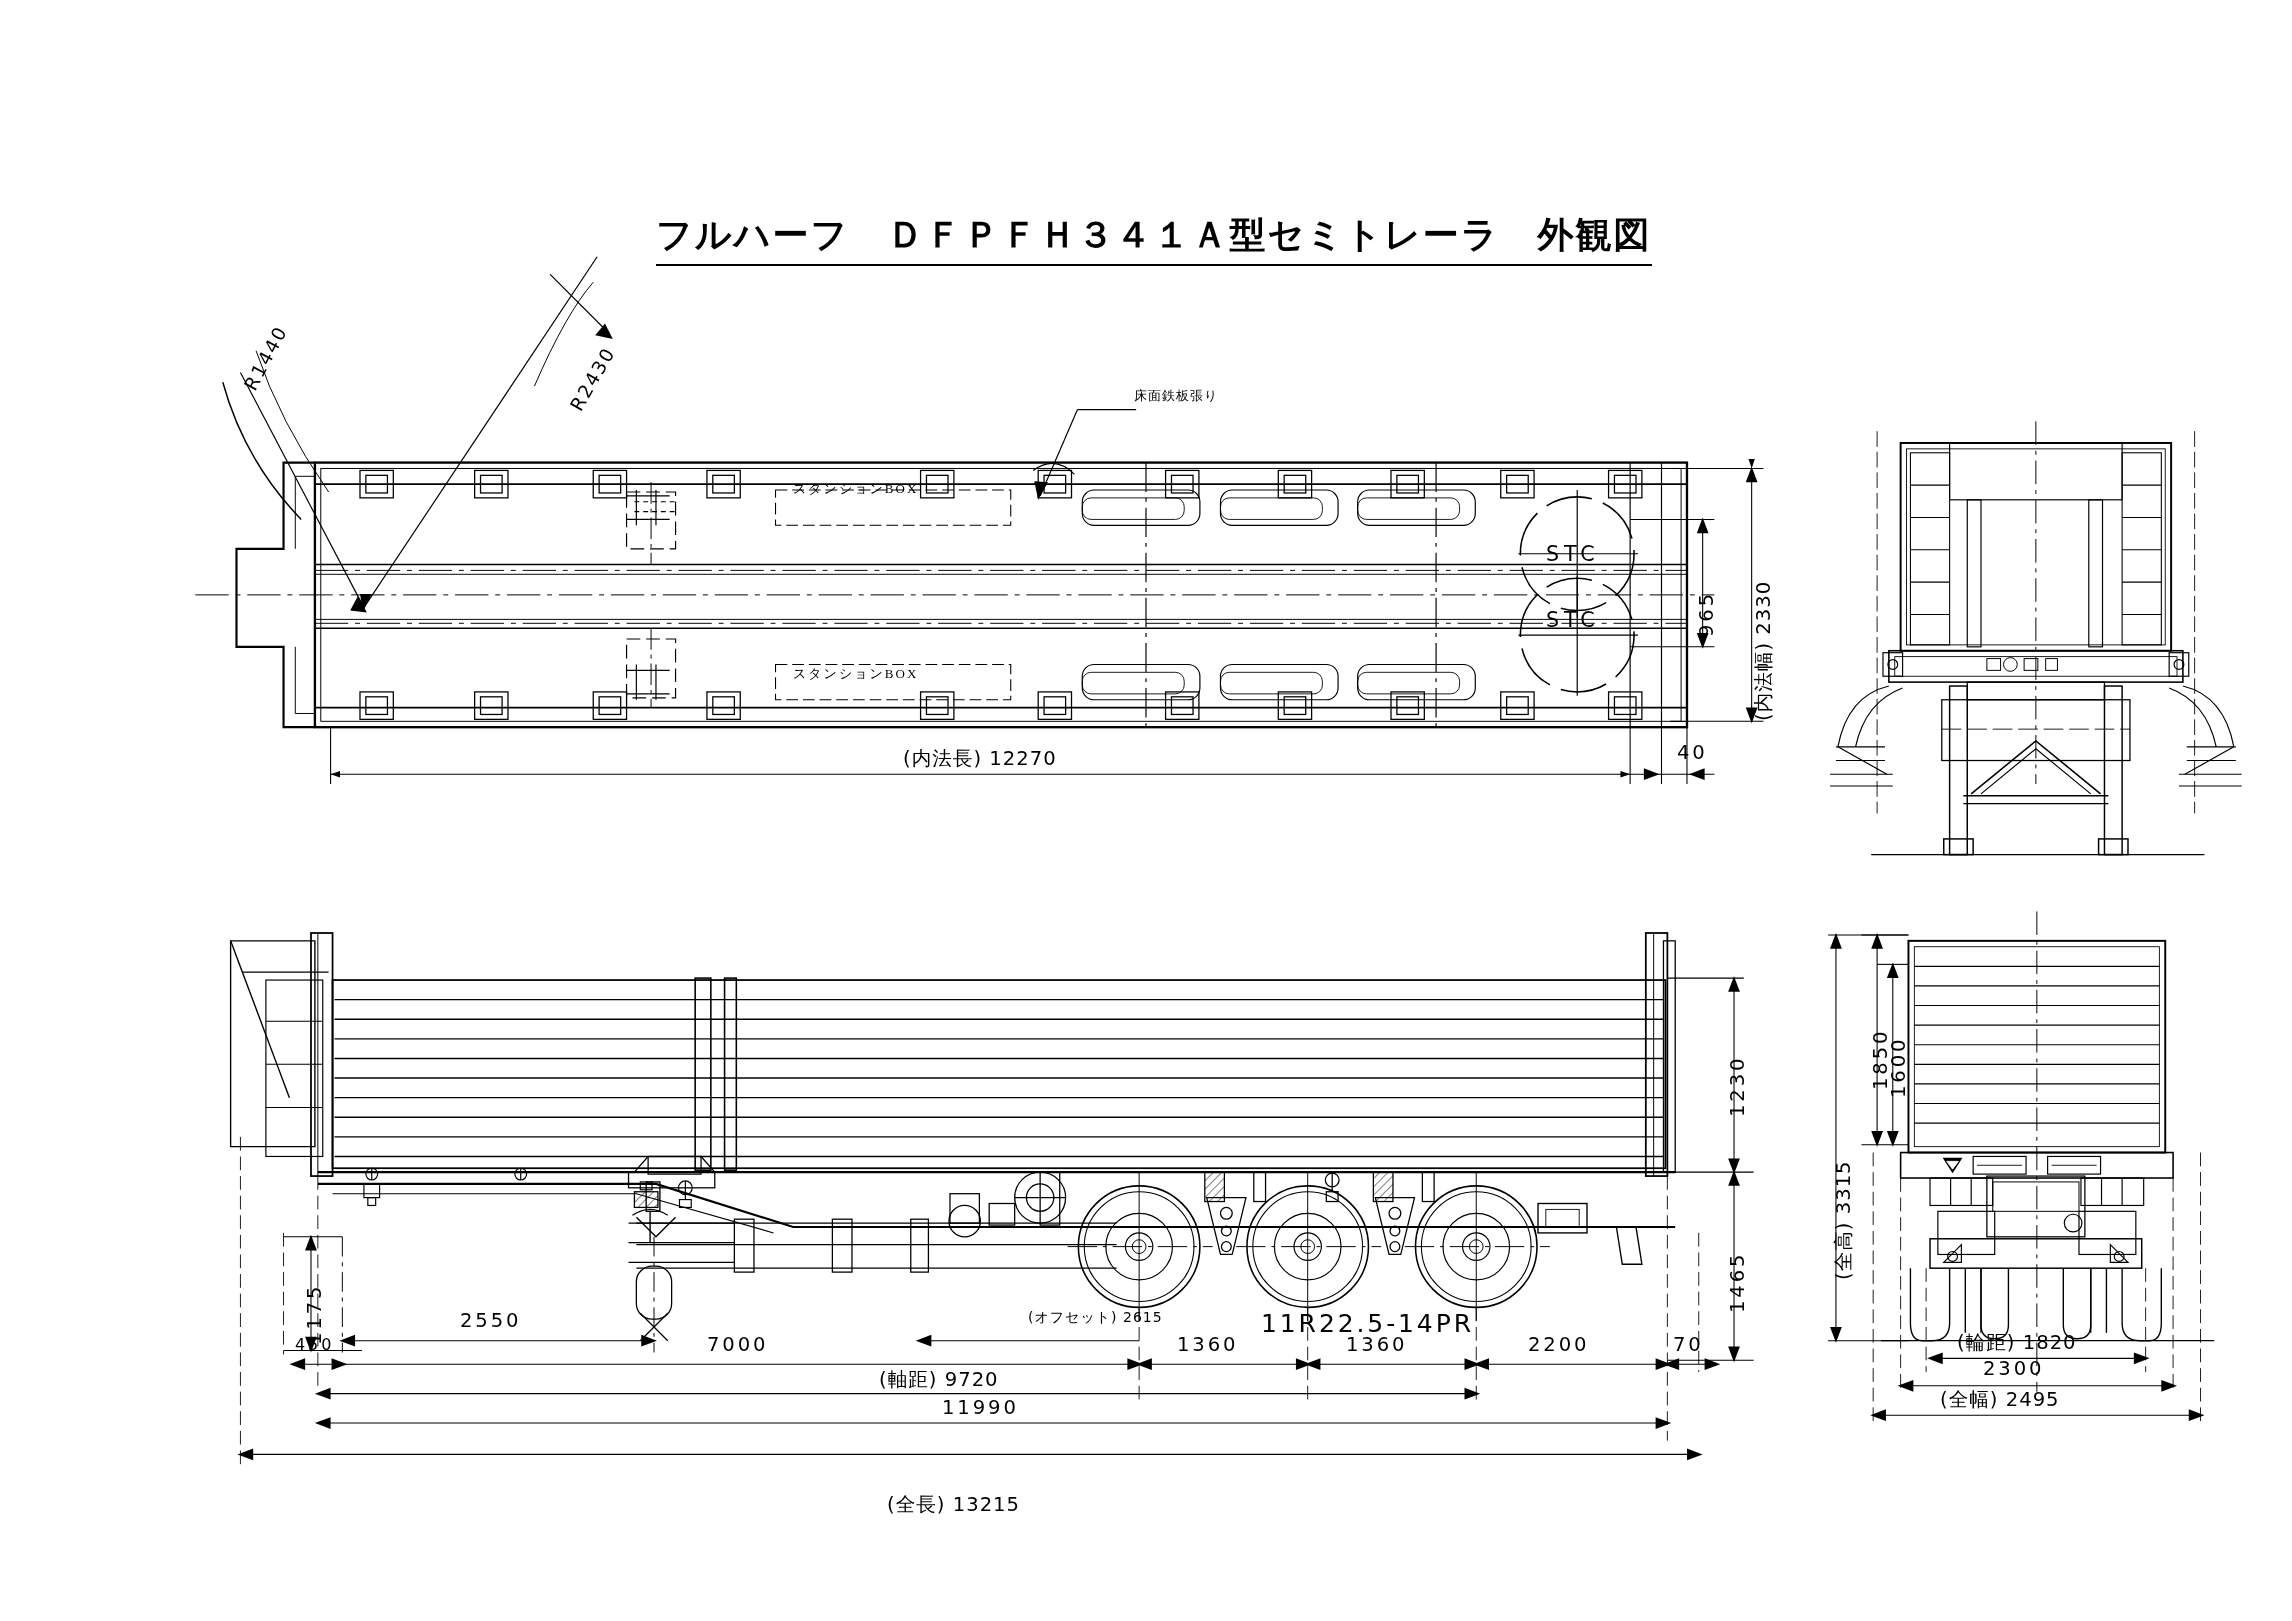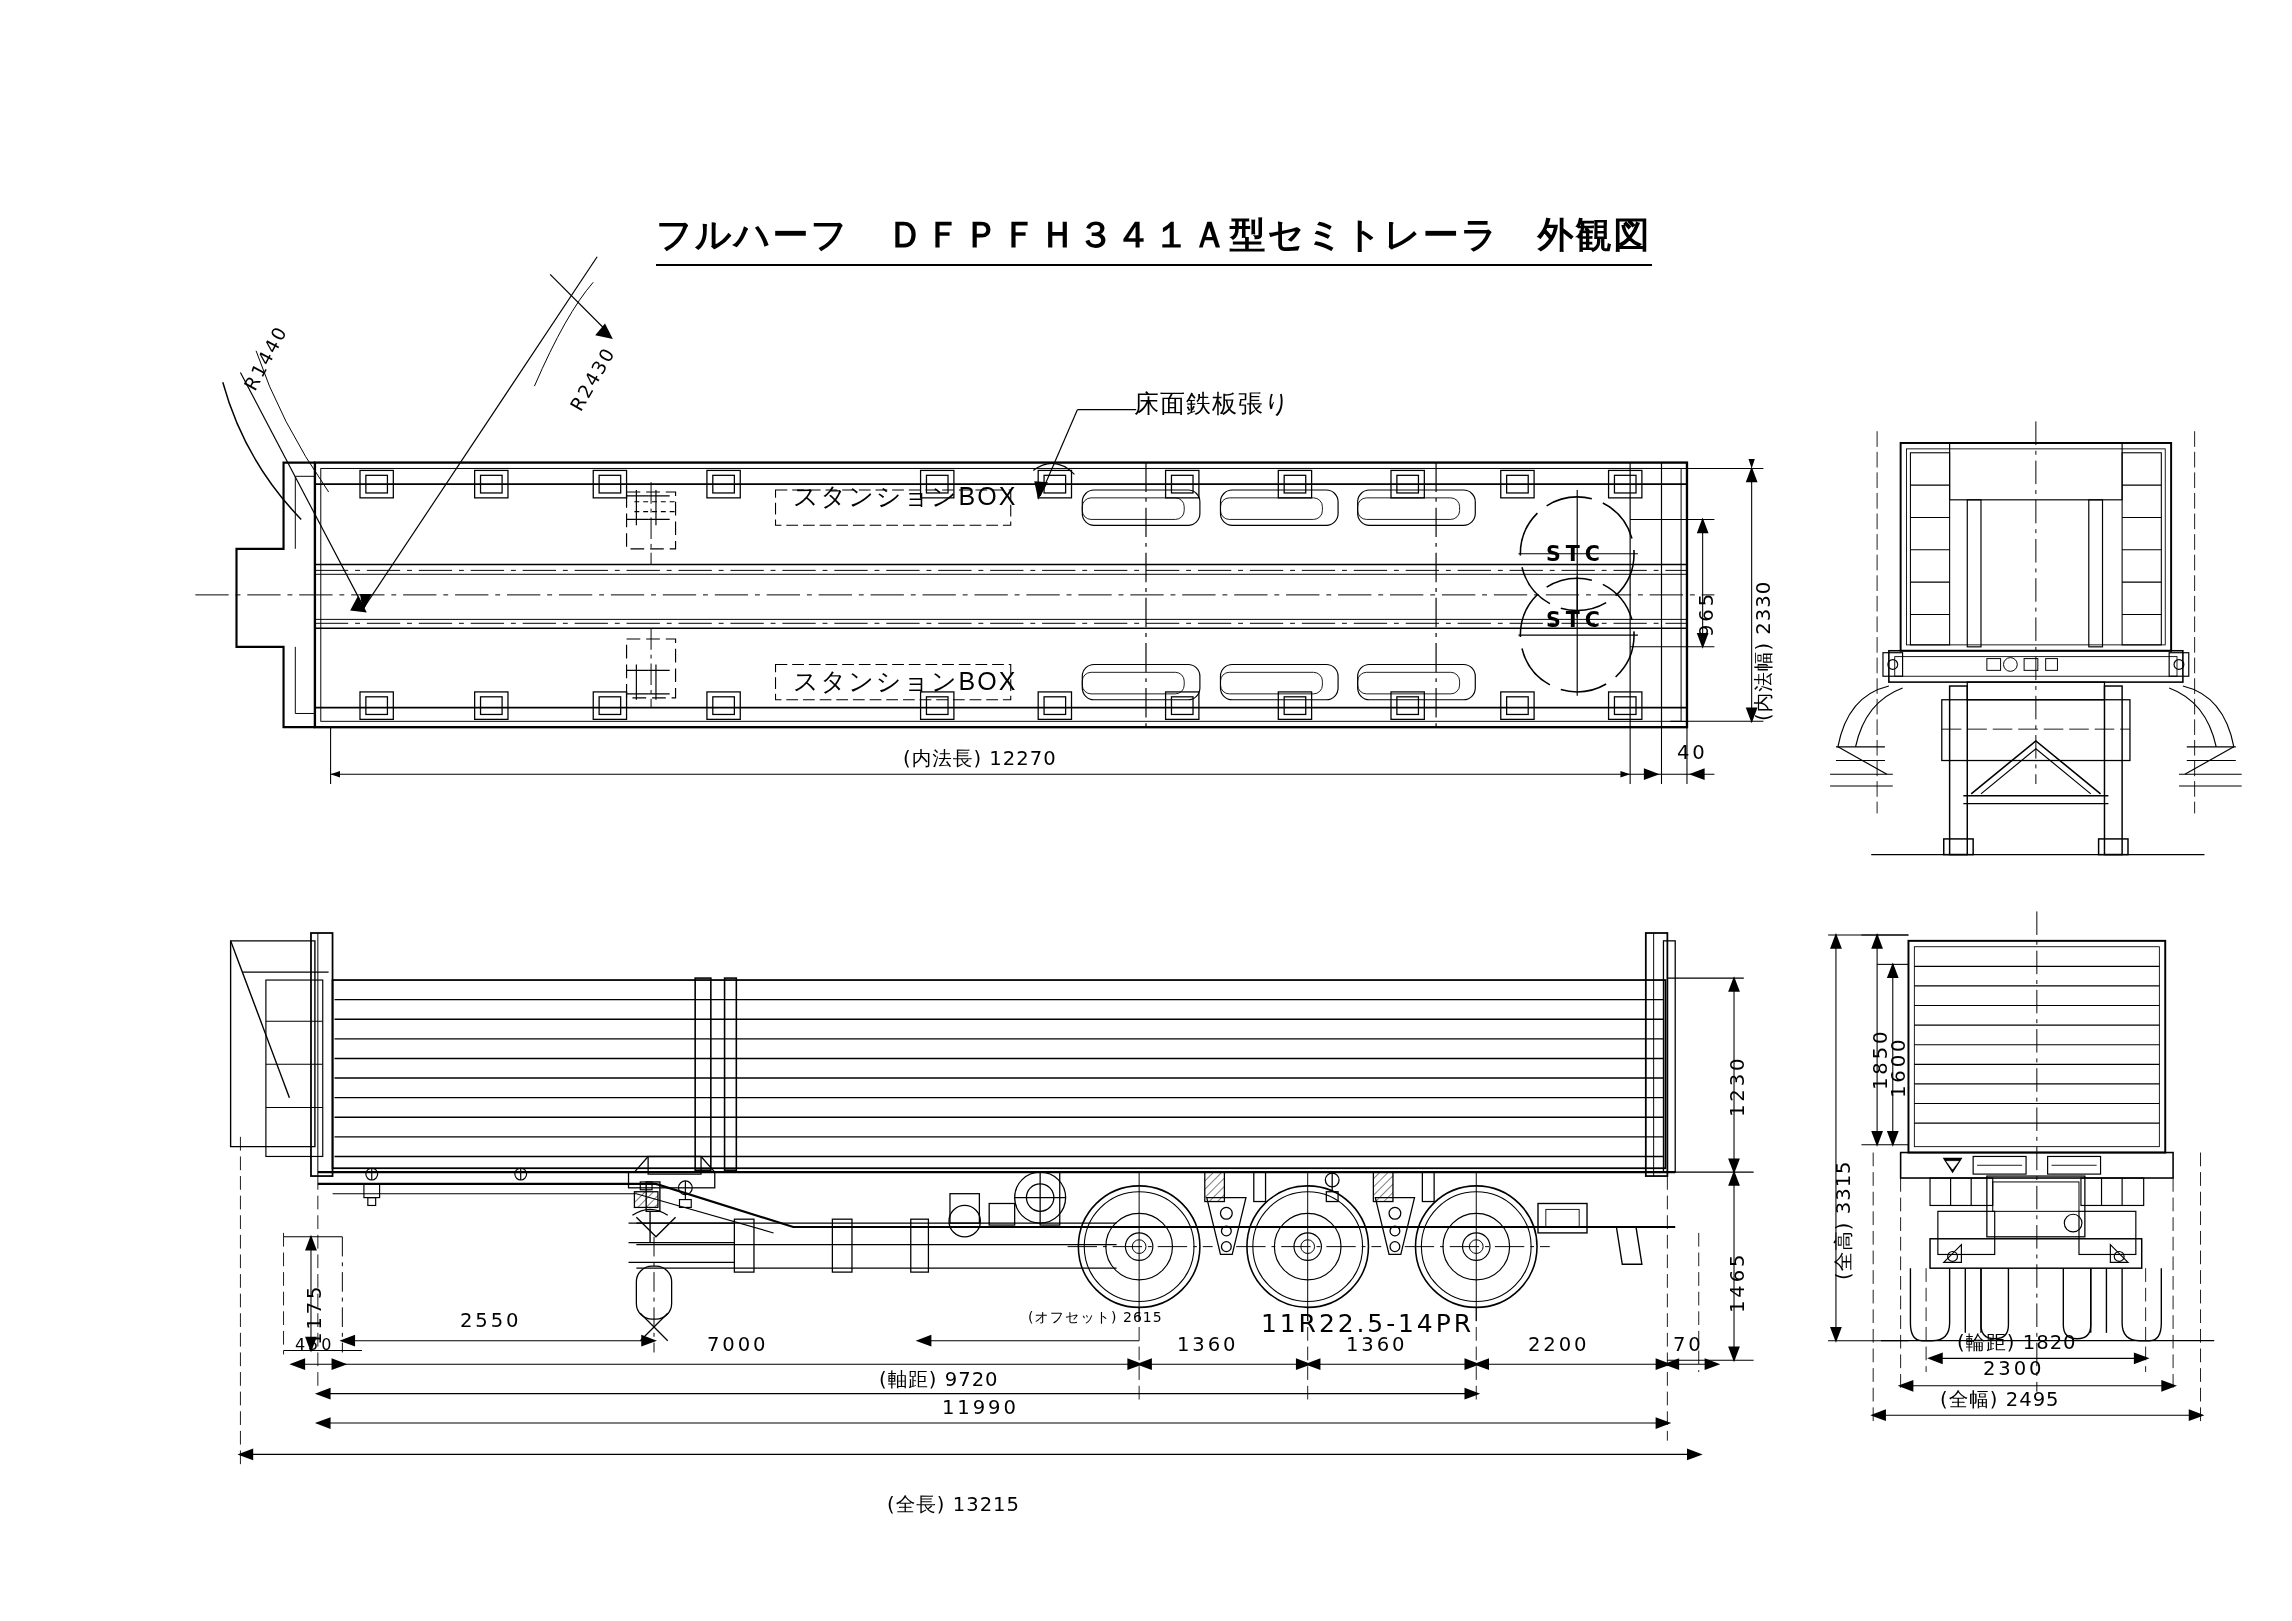--- a/index.html
+++ b/index.html
@@ -28,37 +28,36 @@
     white-space:nowrap;
     font-family:"DejaVu Sans","Liberation Sans",sans-serif;
   }
   .dim.jp{letter-spacing:1px;}
   .vert{
     transform-origin:0 0;
     transform:rotate(-90deg);
   }
   .lbl{
     position:absolute;
-    font-size:25px;
+    font-size:13px;
     letter-spacing:1px;
     white-space:nowrap;
-    font-family:Liberation Sans, sans-serif;
+    font-family:Liberation Serif, serif;
   }
   .rot{
     position:absolute;
     font-size:18.6px;
     letter-spacing:2px;
     white-space:nowrap;
     transform-origin:0 0;
     font-family:"DejaVu Sans","Liberation Sans",sans-serif;
   }
   .stc{
     position:absolute;font-size:20.6px;letter-spacing:4.9px;
     font-family:"DejaVu Sans","Liberation Sans",sans-serif;
-    font-weight:bold;
   }
 </style>
 </head>
 <body>
 
 <div id="sheet">
 
   <div class="ttl" style="left:608px;top:211px;">フルハーフ　ＤＦＰＦＨ３４１Ａ型セミトレーラ　外観図</div>
 
   <svg width="2293" height="1621" viewBox="0 0 2339 1654">

